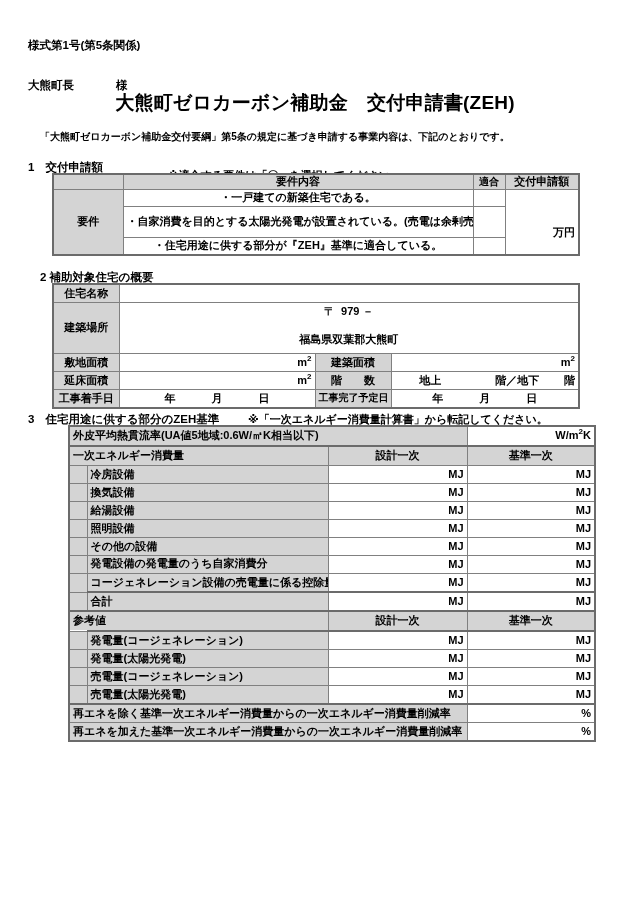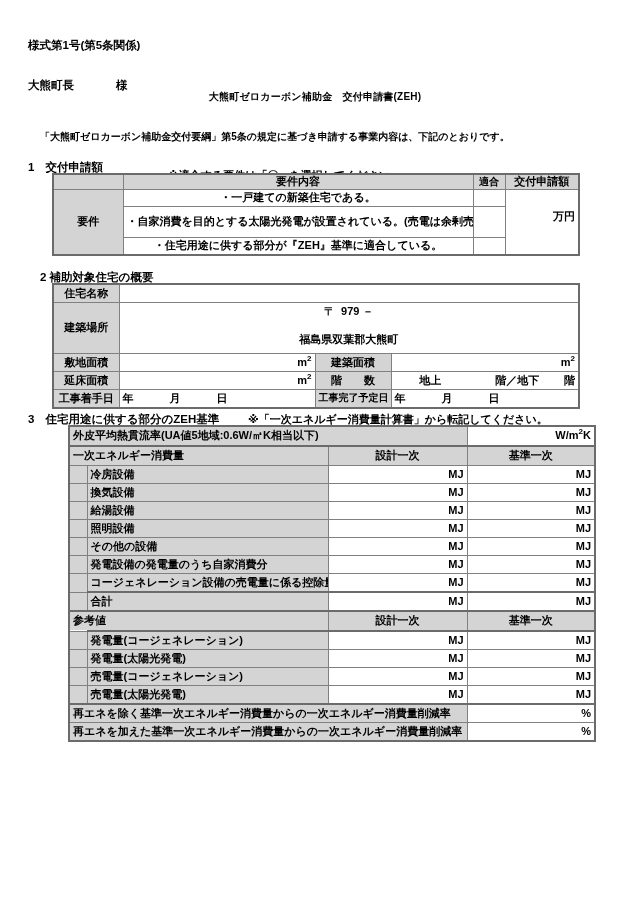--- a/index.html
+++ b/index.html
@@ -44,21 +44,21 @@
   .addressee .honorific {
     display: inline-block;
     margin-left: 42px;
   }
   .doc-title {
     position: absolute;
     left: 0;
     top: 90px;
     width: 630px;
     text-align: center;
-    font-size: 10px;
+    font-size: 19px;
     font-weight: bold;
     letter-spacing: 0.2px;
     white-space: nowrap;
   }
   .lead {
     position: absolute;
     left: 40px;
     top: 130px;
     font-size: 10px;
     font-weight: bold;
@@ -93,21 +93,21 @@
     border: 1px solid #808080;
     padding: 0 3px;
     vertical-align: middle;
     line-height: 1.25;
     overflow: hidden;
     white-space: nowrap;
   }
   .hd { background: #d4d4d4; text-align: center; }
   .hd-l { background: #d4d4d4; text-align: left; }
   .blank { background: #ffffff; }
-  .c { }
+  .c { text-align: center; }
   .r { text-align: right; }
   .l { text-align: center; }
   .wrapcell { white-space: normal; }
   .thick-top { border-top: 2px solid #6b6b6b !important; }
   .outer { border: 2px solid #6b6b6b; }
 
   .sup {
     font-size: 8px;
     vertical-align: super;
     line-height: 0;
@@ -163,21 +163,21 @@
       <tr>
         <td class="hd"></td>
         <td class="hd">要件内容</td>
         <td class="hd" style="font-size:10px;">適合</td>
         <td class="hd">交付申請額</td>
       </tr>
       <tr>
         <td class="hd" rowspan="3">要件</td>
         <td class="blank l" style="height:16px;">・一戸建ての新築住宅である。</td>
         <td class="blank"></td>
-        <td class="blank r" rowspan="3" style="vertical-align:bottom; padding-bottom:30px;text-align:right;">
+        <td class="blank r" rowspan="3" style="vertical-align:bottom; padding-bottom:14px;text-align:right;">
           <span></span><span>万円</span>
         </td>
       </tr>
       <tr>
         <td class="blank l wrapcell" style="height:30px;">・自家消費を目的とする太陽光発電が設置されている。(売電は余剰売電に限り可)</td>
         <td class="blank"></td>
       </tr>
       <tr>
         <td class="blank l" style="height:16px;">・住宅用途に供する部分が『ZEH』基準に適合している。</td>
         <td class="blank"></td>
@@ -295,21 +295,21 @@
         <td class="blank r"><span></span><span>MJ</span></td>
       </tr>
       <tr>
         <td class="indent-col"></td>
         <td class="hd-l" style="height:17px;">その他の設備</td>
         <td class="blank r"><span></span><span>MJ</span></td>
         <td class="blank r"><span></span><span>MJ</span></td>
       </tr>
       <tr>
         <td class="indent-col"></td>
-        <td class="hd-l" style="height:17px;">発電設備の発電量のうち自家消費分</td>
+        <td class="hd-l" style="height:17px;font-family:Liberation Mono, monospace;">発電設備の発電量のうち自家消費分</td>
         <td class="blank r"><span></span><span>MJ</span></td>
         <td class="blank r"><span></span><span>MJ</span></td>
       </tr>
       <tr>
         <td class="indent-col"></td>
         <td class="hd-l" style="height:17px;">コージェネレーション設備の売電量に係る控除量</td>
         <td class="blank r"><span></span><span>MJ</span></td>
         <td class="blank r"><span></span><span>MJ</span></td>
       </tr>
 

